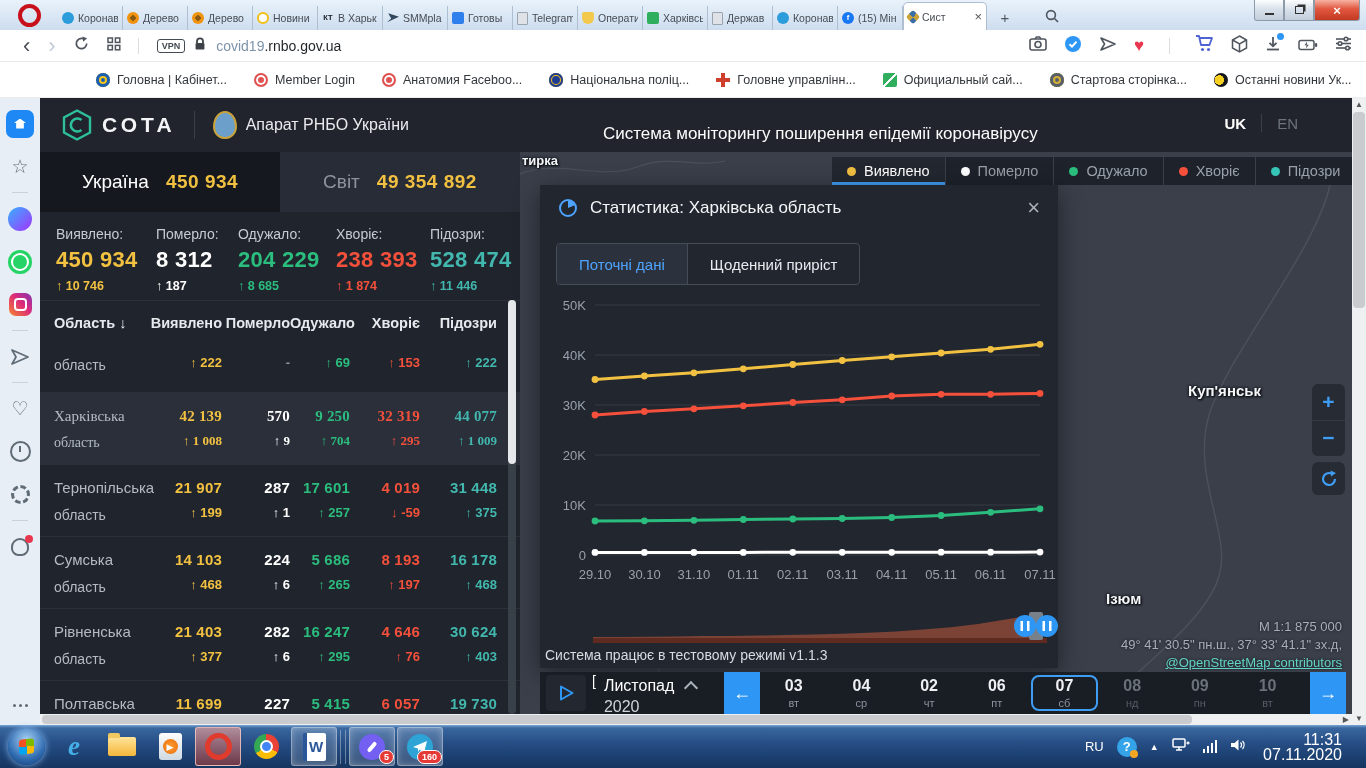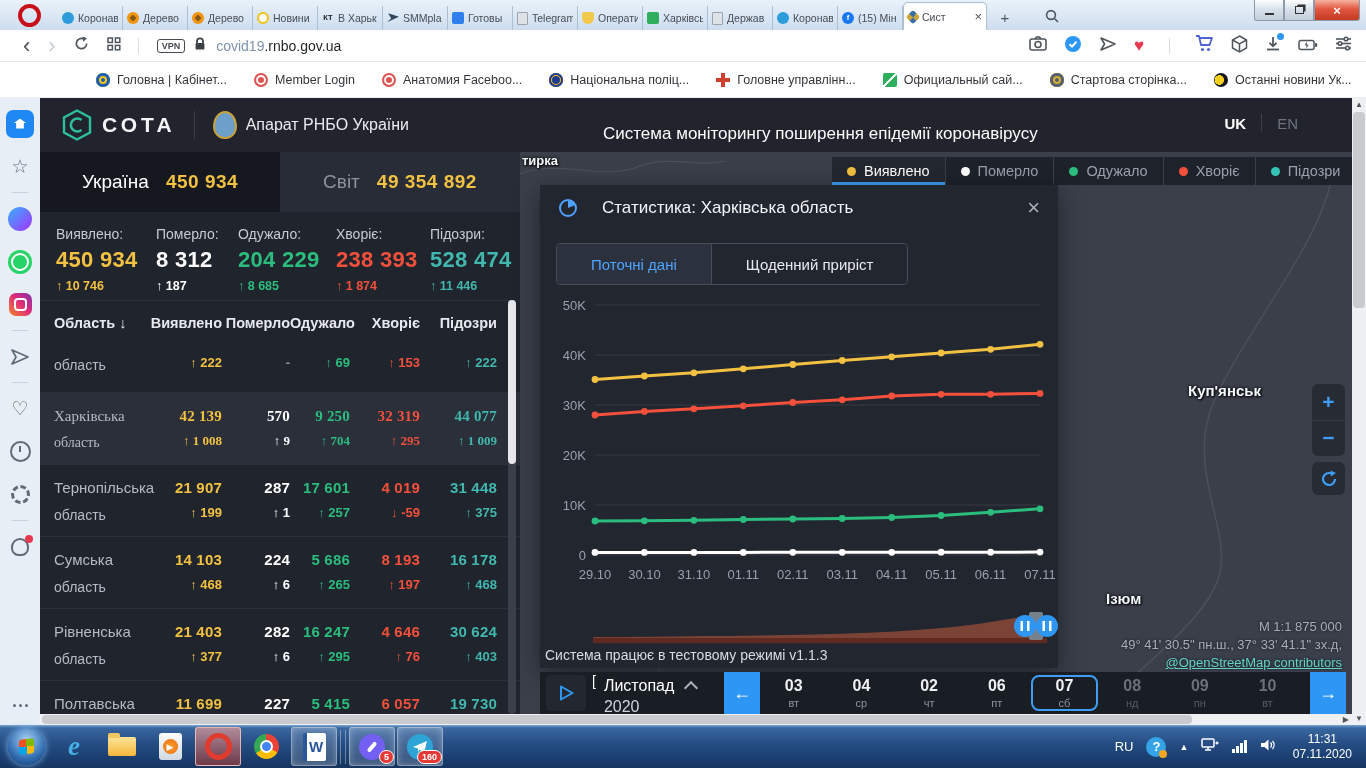--- a/index.html
+++ b/index.html
@@ -164,25 +164,25 @@
   .refreshbtn{position:absolute;left:792px;top:310px;width:33px;height:33px;background:#262b34;
     border-radius:6px;display:flex;align-items:center;justify-content:center;}
   .map-info{position:absolute;right:10px;top:466px;text-align:right;color:#a8aeb7;
     font-size:13px;line-height:18px;text-shadow:0 0 3px #14171d;}
   .map-info .attr{color:#62d3c4;text-decoration:underline;}
 
   
   .modal{position:absolute;left:540px;top:185px;width:518px;height:483px;
     background:rgba(33,37,46,.97);box-shadow:0 6px 24px rgba(0,0,0,.45);}
   .modal-head{height:46px;display:flex;align-items:center;padding:0 18px;}
-  .modal-title{font-size:17px;color:#f2f4f6;margin-left:24px;}
+  .modal-title{font-size:17px;color:#f2f4f6;margin-left:12px;}
   .modal-close{margin-left:auto;font-size:22px;color:#a9b0ba;line-height:20px;}
   .modal-tabs{position:absolute;left:16px;top:58px;height:40px;display:flex;
     border:1px solid #454b57;border-radius:4px;overflow:hidden;}
-  .mtab{padding:0 34px;display:flex;align-items:center;font-size:15px;color:#e8eaee;}
+  .mtab{padding:0 22px;display:flex;align-items:center;font-size:15px;color:#e8eaee;}
   .mtab + .mtab{border-left:1px solid #454b57;}
   .mtab.active{background:#2c323d;color:#4da3ff;}
   .modal-footer{position:absolute;left:5px;top:462px;font-size:14px;color:#d8dbe0;}
 
   
   .timeline{position:absolute;left:540px;top:672px;width:806px;height:42px;background:#191d24;
     display:flex;align-items:stretch;}
   .play-btn{width:40px;margin:3px 0 3px 6px;background:#232830;border-radius:4px;
     display:flex;align-items:center;justify-content:center;flex:none;}
   .tl-cursor{color:#fff;font-size:14px;margin:1px 0 0 6px;}
@@ -252,21 +252,21 @@
     font-weight:bold;border-radius:7px;padding:1px 4px;border:1px solid #fff;line-height:10px;}
   .tray{margin-left:auto;display:flex;align-items:center;gap:13px;padding-right:8px;color:#fff;}
   .tray-lang{font-size:13px;}
   .help-ic{width:20px;height:20px;border-radius:50%;background:#35a3e8;color:#fff;font-size:13px;
     font-weight:bold;display:flex;align-items:center;justify-content:center;position:relative;}
   .help-ic:after{content:"";position:absolute;right:-1px;bottom:-1px;width:8px;height:8px;
     border-radius:50%;background:#f5a623;}
   .tray-up{font-size:9px;}
   .sigbars{display:flex;align-items:flex-end;gap:1.5px;}
   .sigbars i{width:2.5px;background:#fff;}
-  .clockblk{text-align:center;font-size:12px;line-height:15px;margin-left:4px;margin-right:6px;}
+  .clockblk{text-align:right;font-size:16px;line-height:15px;margin-left:4px;margin-right:16px;}
 </style>
 </head>
 <body>
 
 <div class="screen">
 
   <div class="tabstrip">
     <div class="opera-menu">
       <span class="opera-o"></span>
     </div>

